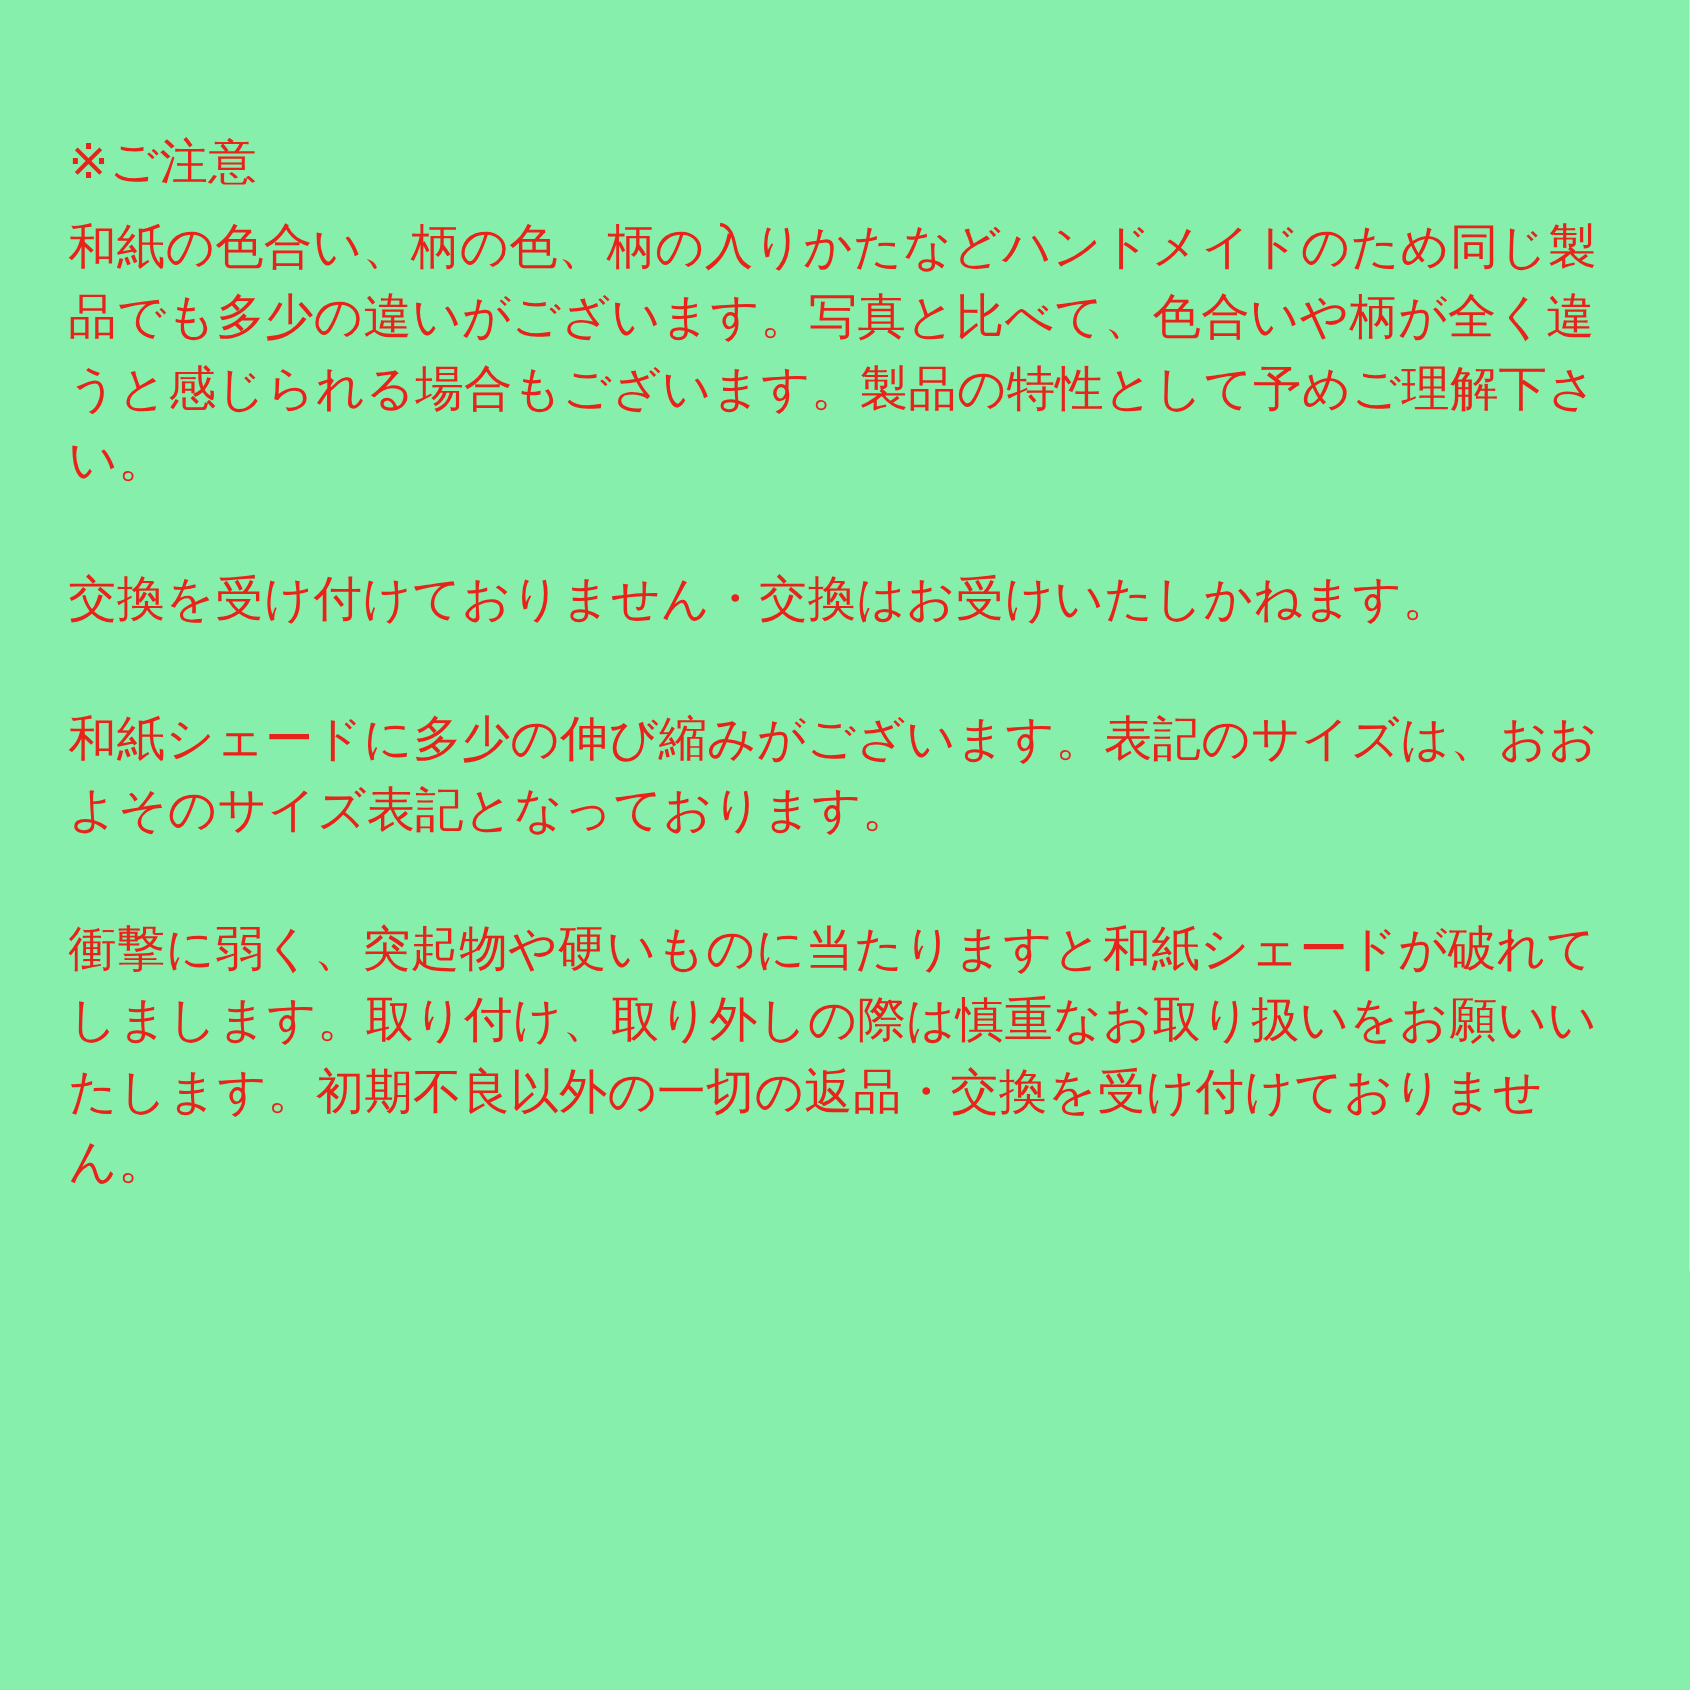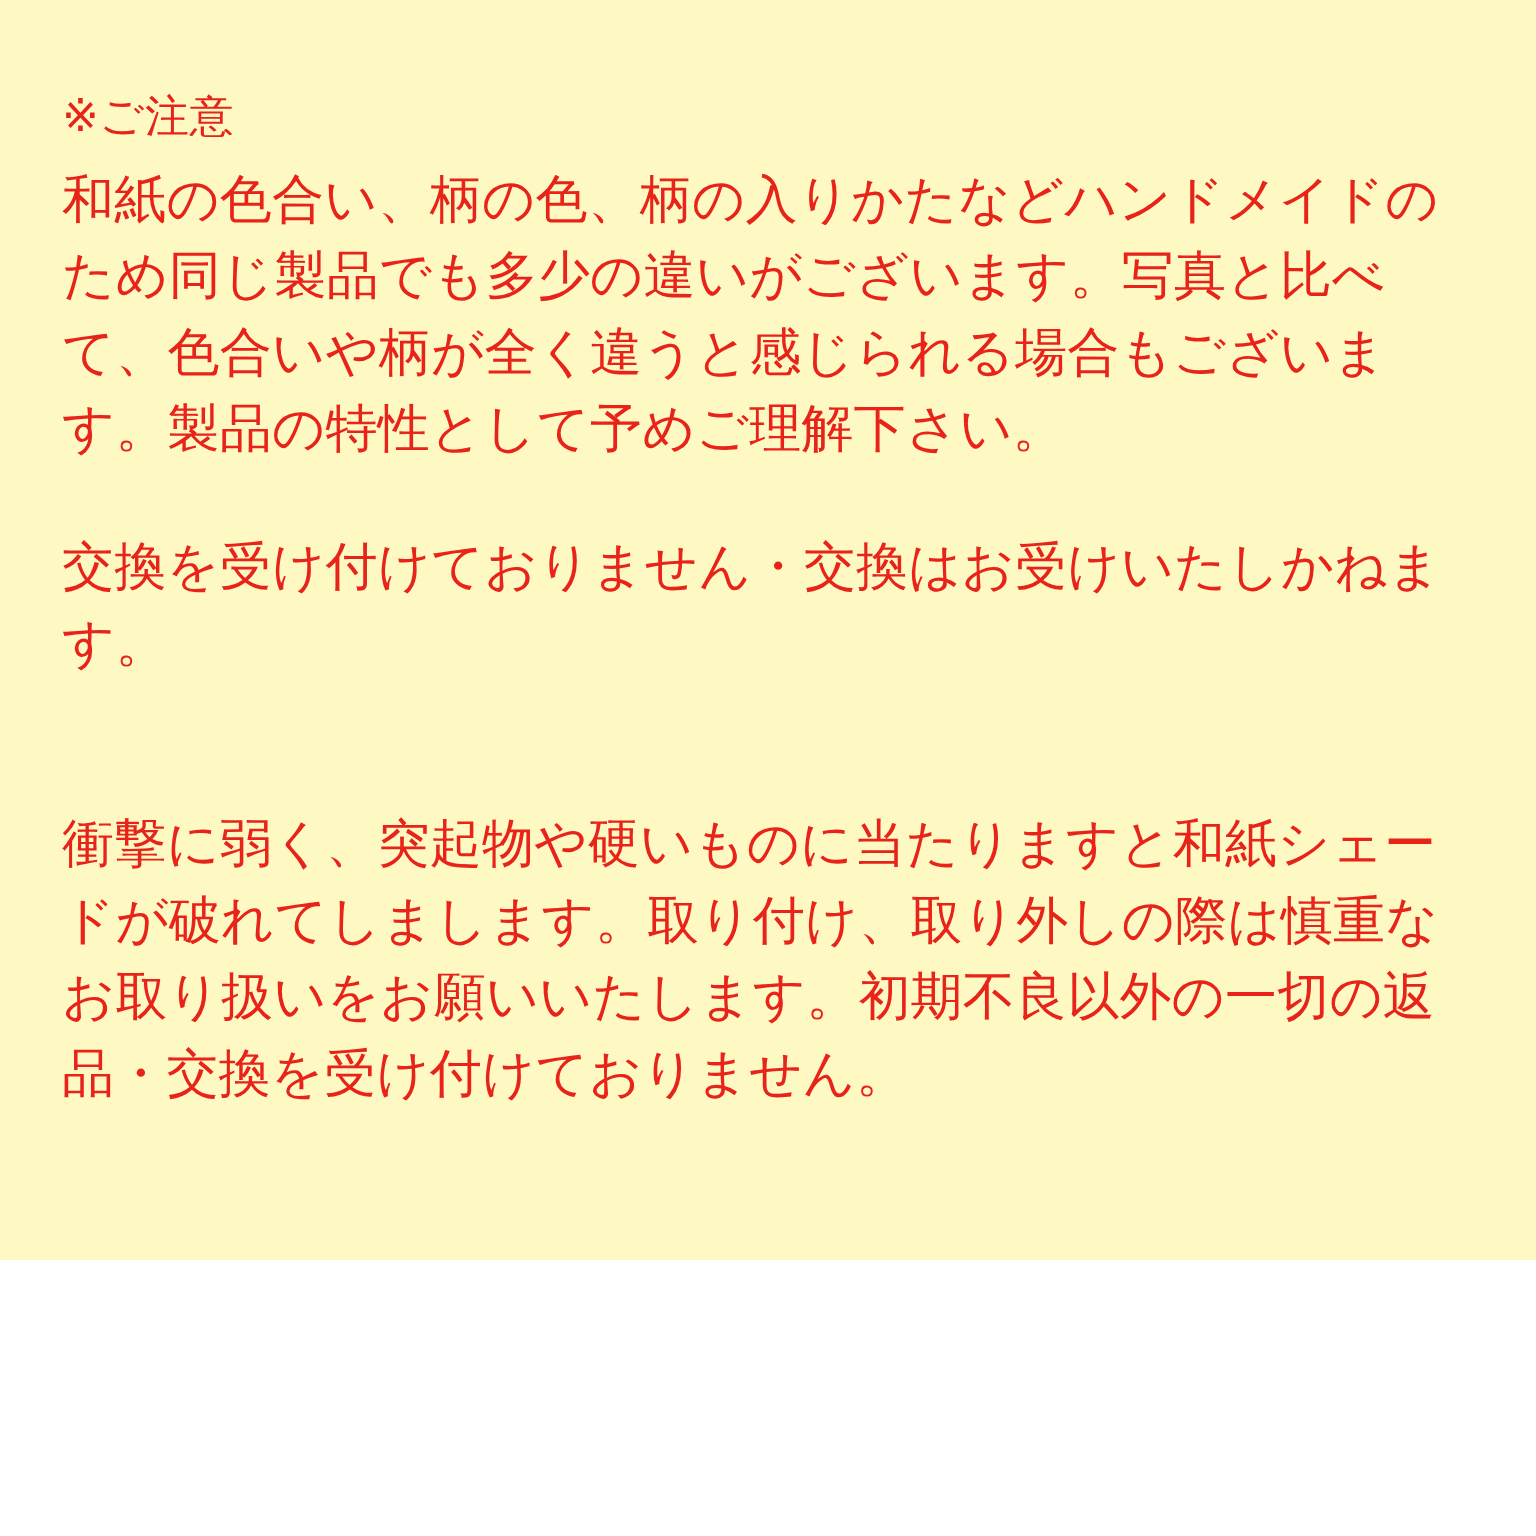--- a/index.html
+++ b/index.html
@@ -10,43 +10,43 @@
   body {
     width: 1536px;
     height: 1536px;
     background: #fefefe;
     font-family: "DejaVu Sans", "Liberation Sans", sans-serif;
     overflow: hidden;
   }
   .page {
     box-sizing: border-box;
     width: 1536px;
-    height: 1260px;
-    padding: 84px 62px 0 62px;
-    background: #fef9c3;
+    height: 1536px;
+    padding: 116px 62px 0 62px;
+    background: #86efac;
   }
   .notice-block {
     color: #e8231a;
     font-size: 44px;
     line-height: 1.47;
     letter-spacing: 0.5px;
     font-weight: 400;
     text-align: left;
   }
   .notice-heading {
     margin: 0 0 12px 0;
     font-size: 44px;
     font-weight: 400;
     color: #e8231a;
     line-height: 1.47;
   }
   .para {
     margin: 0;
     color: #e8231a;
-    font-size: 52px;
+    font-size: 44px;
     line-height: 1.47;
     letter-spacing: 0.2px;
     max-width: 1400px;
   }
   .gap {
     height: 62px;
   }
 </style>
 </head>
 <body>
@@ -57,19 +57,20 @@
     <p class="notice-heading">※ご注意</p>
 
     <p class="para">和紙の色合い、柄の色、柄の入りかたなどハンドメイドのため同じ製品でも多少の違いがございます。写真と比べて、色合いや柄が全く違うと感じられる場合もございます。製品の特性として予めご理解下さい。</p>
 
     <div class="gap"></div>
 
     <p class="para">交換を受け付けておりません・交換はお受けいたしかねます。</p>
 
     <div class="gap"></div>
 
+    <p class="para">和紙シェードに多少の伸び縮みがございます。表記のサイズは、おおよそのサイズ表記となっております。</p>
 
     <div class="gap"></div>
 
     <p class="para">衝撃に弱く、突起物や硬いものに当たりますと和紙シェードが破れてしまします。取り付け、取り外しの際は慎重なお取り扱いをお願いいたします。初期不良以外の一切の返品・交換を受け付けておりません。</p>
 
   </div>
 </div>
 
 </body></html>

